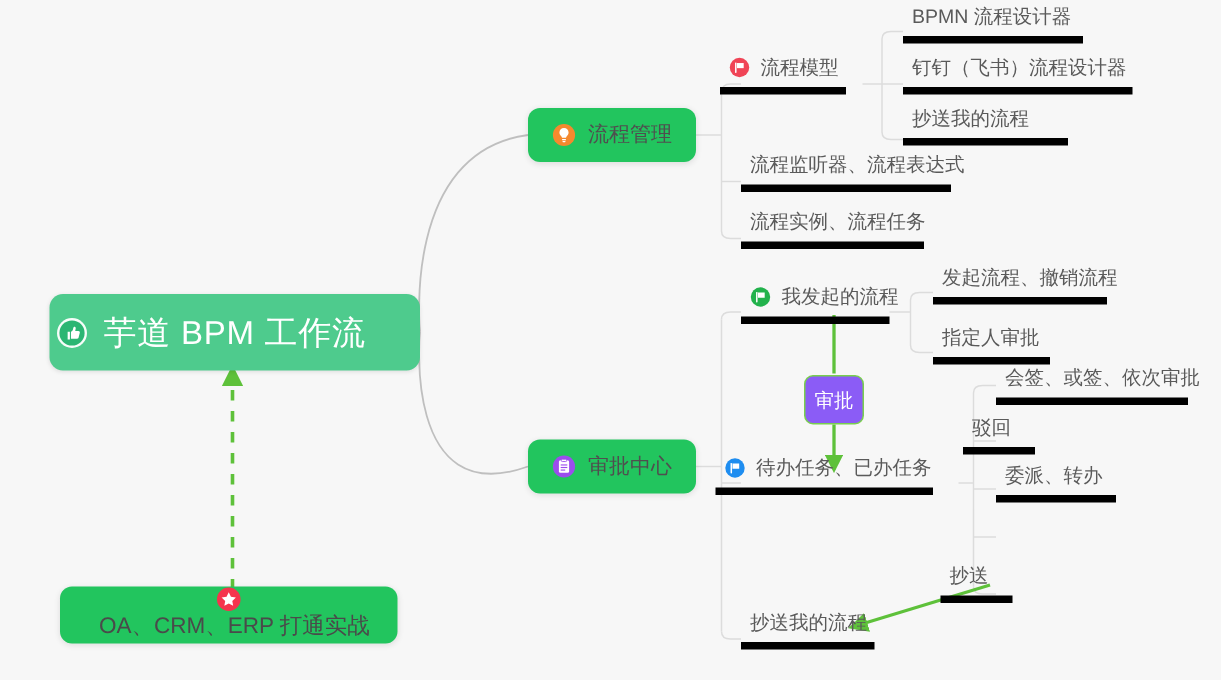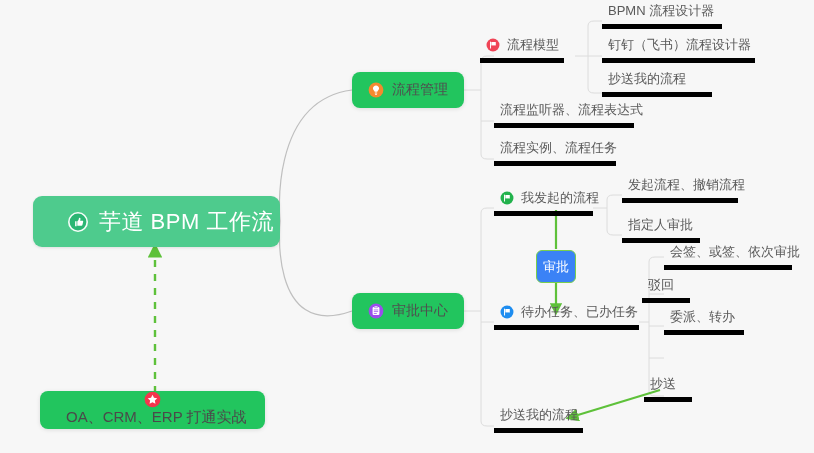--- a/index.html
+++ b/index.html
@@ -34,21 +34,21 @@
     position: absolute;
     left: 33px;
     top: 196px;
     width: 247px;
     height: 51px;
     background: #4ecb8d;
     border-radius: 9px;
     box-sizing: border-box;
     display: flex;
     align-items: center;
-    padding-left: 34px;
+    padding-left: 4px;
     box-shadow: 0 1px 3px rgba(0,0,0,0.10);
   }
   .root-label {
     color: #ffffff;
     font-size: 22px;
     letter-spacing: 0.5px;
     margin-left: 10px;
     white-space: nowrap;
   }
 
@@ -98,21 +98,21 @@
     color: #5a5a5a;
     font-size: 13px;
   }
   .uline .u-label.with-icon {
     margin-left: 7px;
   }
 
   
   .tag-box {
     position: absolute;
-    background: #3b82f6;
+    background: #8b5cf6;
     border: 1px solid #79cf4e;
     border-radius: 6px;
     color: #ffffff;
     font-size: 13px;
     display: flex;
     align-items: center;
     justify-content: center;
     box-sizing: border-box;
     white-space: nowrap;
   }
@@ -257,21 +257,21 @@
     <span class="ico">
       <svg width="14" height="14" viewBox="0 0 16 16">
         <circle cx="8" cy="8" r="7.4" fill="#22b24c"></circle>
         <rect x="4.6" y="4.1" width="1.15" height="8" rx="0.5" fill="#ffffff"></rect>
         <path d="M6.1 4.6 h5.1 v3.9 h-5.1 z" fill="#ffffff"></path>
       </svg>
     </span>
     <span class="u-label with-icon">我发起的流程</span>
   </div>
 
-  <div class="uline" style="left:494px; top:303px; width:145px;">
+  <div class="uline" style="left:477px; top:303px; width:145px;">
     <span class="ico">
       <svg width="14" height="14" viewBox="0 0 16 16">
         <circle cx="8" cy="8" r="7.4" fill="#1e8df0"></circle>
         <rect x="4.6" y="4.1" width="1.15" height="8" rx="0.5" fill="#ffffff"></rect>
         <path d="M6.1 4.6 h5.1 v3.9 h-5.1 z" fill="#ffffff"></path>
       </svg>
     </span>
     <span class="u-label with-icon">待办任务、已办任务</span>
   </div>
 
@@ -288,21 +288,21 @@
 
   <div class="uline" style="left:664px; top:243px; width:128px;">
     <span class="u-label">会签、或签、依次审批</span>
   </div>
   <div class="uline" style="left:642px; top:276px; width:48px;">
     <span class="u-label">驳回</span>
   </div>
   <div class="uline" style="left:664px; top:308px; width:80px;">
     <span class="u-label">委派、转办</span>
   </div>
-  <div class="uline" style="left:644px; top:375px; width:48px;">
+  <div class="uline" style="left:627px; top:375px; width:48px;">
     <span class="u-label">抄送</span>
   </div>
 
   <div class="tag-box" style="left:536px; top:250px; width:40px; height:33px;">
     <span>审批</span>
   </div>
 
   <div class="card floating" style="left:40px; top:391px;">
     <span class="ico">
       <svg width="17" height="17" viewBox="0 0 16 16">

